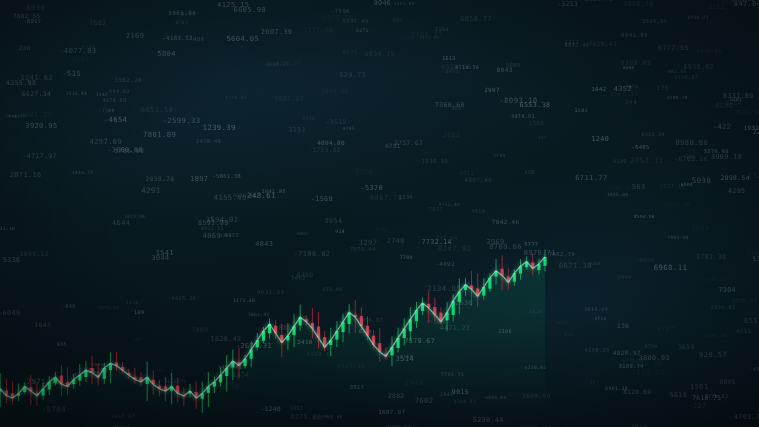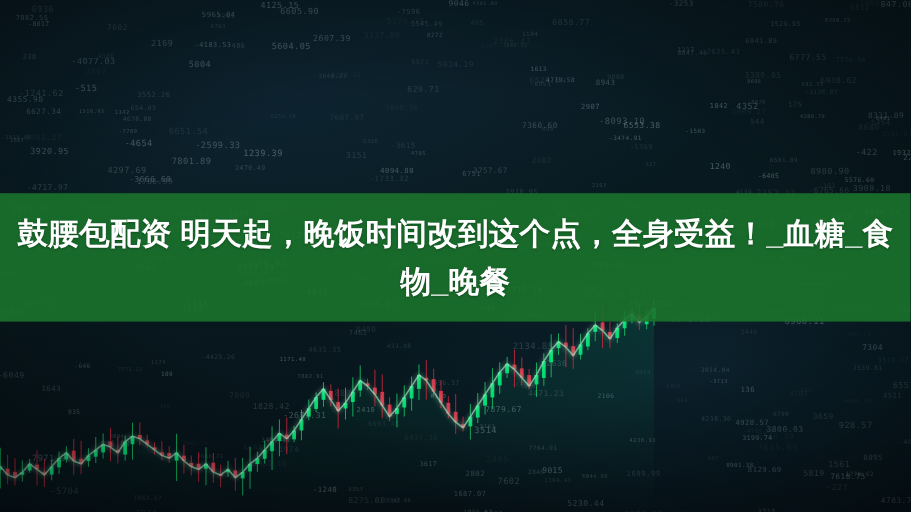--- a/index.html
+++ b/index.html
@@ -615,17 +615,14 @@
           <rect x="537.29" y="263.88" width="3.18" height="6.32" fill="#00e676" opacity="0.92"></rect>
           <line x1="545.00" y1="249.39" x2="545.00" y2="271.49" stroke="#17c268" stroke-width="0.85" opacity="0.85"></line>
           <rect x="543.41" y="256.94" width="3.18" height="8.84" fill="#00e676" opacity="0.92"></rect>
           <path d="M -12.00 391.12 L -5.88 393.43 L 0.24 388.81 L 6.36 395.75 L 12.48 398.06 L 18.60 393.43 L 24.73 386.49 L 30.85 391.12 L 36.97 395.75 L 43.09 388.81 L 49.21 381.87 L 55.33 377.24 L 61.45 384.18 L 67.57 386.49 L 73.69 379.55 L 79.81 374.93 L 85.93 370.30 L 92.05 372.61 L 98.18 377.24 L 104.30 367.99 L 110.42 363.36 L 116.54 365.67 L 122.66 370.30 L 128.78 374.93 L 134.90 379.55 L 141.02 381.87 L 147.14 377.24 L 153.26 384.18 L 159.38 388.81 L 165.51 391.12 L 171.63 386.49 L 177.75 393.43 L 183.87 395.75 L 189.99 391.12 L 196.11 398.06 L 202.23 393.43 L 208.35 386.49 L 214.47 381.87 L 220.59 374.93 L 226.71 367.99 L 232.84 361.04 L 238.96 365.67 L 245.08 358.73 L 251.20 349.48 L 257.32 340.22 L 263.44 330.97 L 269.56 324.03 L 275.68 333.28 L 281.80 342.54 L 287.92 335.60 L 294.04 326.34 L 300.16 317.09 L 306.29 321.72 L 312.41 328.66 L 318.53 337.91 L 324.65 347.16 L 330.77 340.22 L 336.89 330.97 L 343.01 321.72 L 349.13 312.46 L 355.25 317.09 L 361.37 326.34 L 367.49 335.60 L 373.62 344.85 L 379.74 351.79 L 385.86 356.42 L 391.98 347.16 L 398.10 337.91 L 404.22 328.66 L 410.34 319.40 L 416.46 310.15 L 422.58 303.21 L 428.70 307.84 L 434.82 314.78 L 440.95 321.72 L 447.07 312.46 L 453.19 300.90 L 459.31 291.64 L 465.43 284.70 L 471.55 289.33 L 477.67 296.27 L 483.79 287.01 L 489.91 277.76 L 496.03 270.82 L 502.15 275.45 L 508.27 282.39 L 514.40 273.13 L 520.52 266.19 L 526.64 261.57 L 532.76 268.51 L 538.88 263.88 L 545.00 256.94" fill="none" stroke="#9fe8c0" stroke-width="1.25" opacity="0.72" filter="url(#softGlow)"></path>
         </g>
     </svg>
   </div>
 
   <div class="bg-vignette"></div>
 
-  <div class="banner">
-    <div class="banner-title">鼓腰包配资 明天起，晚饭时间改到这个点，全身受益！_血糖_食物_晚餐</div>
-  </div>
 
 </div>
 
 </body></html>

